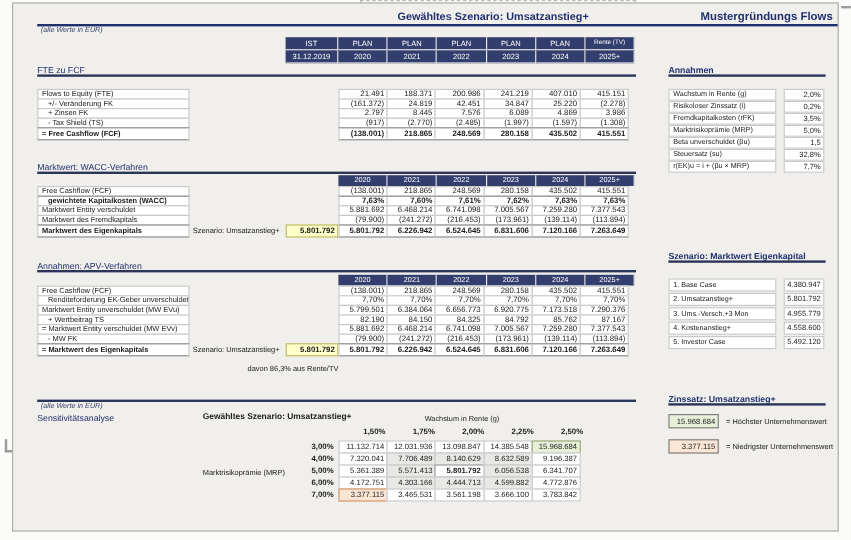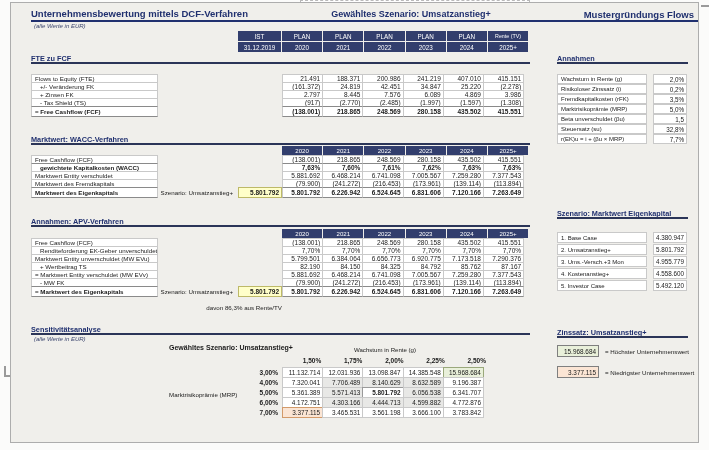--- a/index.html
+++ b/index.html
@@ -14,21 +14,21 @@
   .company{position:absolute;right:4px;top:6px;font-size:9.5px;font-weight:bold;color:#20306f}
   .toprule{position:absolute;left:20px;top:17px;width:667px;height:2px;background:#20306f}
   .subtitle{position:absolute;left:23px;top:20px;font-size:6px;font-style:italic;color:#3c466f}
 
   .yh{position:absolute;left:227px;top:28px}
   .yh-row{display:flex;height:11px}
   .yh-row .cell{width:41.2px;background:#323e6d;color:#fff;font-size:6.3px;display:flex;align-items:center;justify-content:center;border-right:1px solid #f0efeb;border-bottom:1px solid #f0efeb;box-sizing:border-box}
   .yh-row .cell:first-child{width:44px}
   .yh-top .cell:last-child{font-size:5.3px}
 
-  .stitle{position:absolute;left:20px;font-size:7.3px;font-weight:bold;color:#20306f;white-space:nowrap}
+  .stitle{position:absolute;left:20px;font-size:7.3px;font-weight:normal;color:#20306f;white-space:nowrap}
   .srule{position:absolute;left:20px;width:499px;height:2px;background:#2b3558}
   .subtitle2{position:absolute;left:23px;font-size:6px;font-style:italic;color:#3c466f}
 
   .tbl{position:absolute;left:0;width:689px}
   .trow{position:relative;height:9px;margin-top:-1px}
   .trow:first-child{margin-top:0}
   .trow.tall{height:11px}
   .lbl{position:absolute;left:20px;top:0;width:127px;height:100%;background:#fff;border:1px solid #c9c9c9;box-sizing:border-box;font-size:6.2px;display:flex;align-items:center;padding-left:3px;white-space:nowrap;overflow:hidden}
   .lbl.ind{padding-left:8px}
   .vals{position:absolute;left:271px;top:0;height:100%;display:flex}
@@ -74,21 +74,20 @@
 </style>
 </head>
 <body>
 
 <div class="dstrip"></div>
 <div class="corner-bl"></div>
 
 <div class="page">
   <div class="corner-tr"></div>
 
-  <div class="title">Unternehmensbewertung mittels DCF-Verfahren</div>
   <div class="scenhdr">Gewähltes Szenario: Umsatzanstieg+</div>
   <div class="company">Mustergründungs Flows</div>
   <div class="toprule"></div>
   <div class="subtitle">(alle Werte in EUR)</div>
 
   <div class="yh">
     <div class="yh-row yh-top">
         <div class="cell">IST</div>
         <div class="cell">PLAN</div>
         <div class="cell">PLAN</div>
@@ -324,21 +323,21 @@
           <div class="cell">6.226.942</div>
           <div class="cell">6.524.645</div>
           <div class="cell">6.831.606</div>
           <div class="cell">7.120.166</div>
           <div class="cell">7.263.649</div>
         </div>
     </div>
   </div>
   <div class="foot" style="top:301px">davon 86,3% aus Rente/TV</div>
 
-  <div class="stitle" style="top:322px">Sensitivitätsanalyse</div>
+  <div class="stitle" style="top:341px">Sensitivitätsanalyse</div>
   <div class="srule" style="top:330px"></div>
   <div class="subtitle2" style="top:333px">(alle Werte in EUR)</div>
   <div class="sscen">Gewähltes Szenario: Umsatzanstieg+</div>
   <div class="saxis">Wachstum in Rente (g)</div>
   <div class="shdrs">
       <div class="cell">1,50%</div>
       <div class="cell">1,75%</div>
       <div class="cell">2,00%</div>
       <div class="cell">2,25%</div>
       <div class="cell">2,50%</div>

